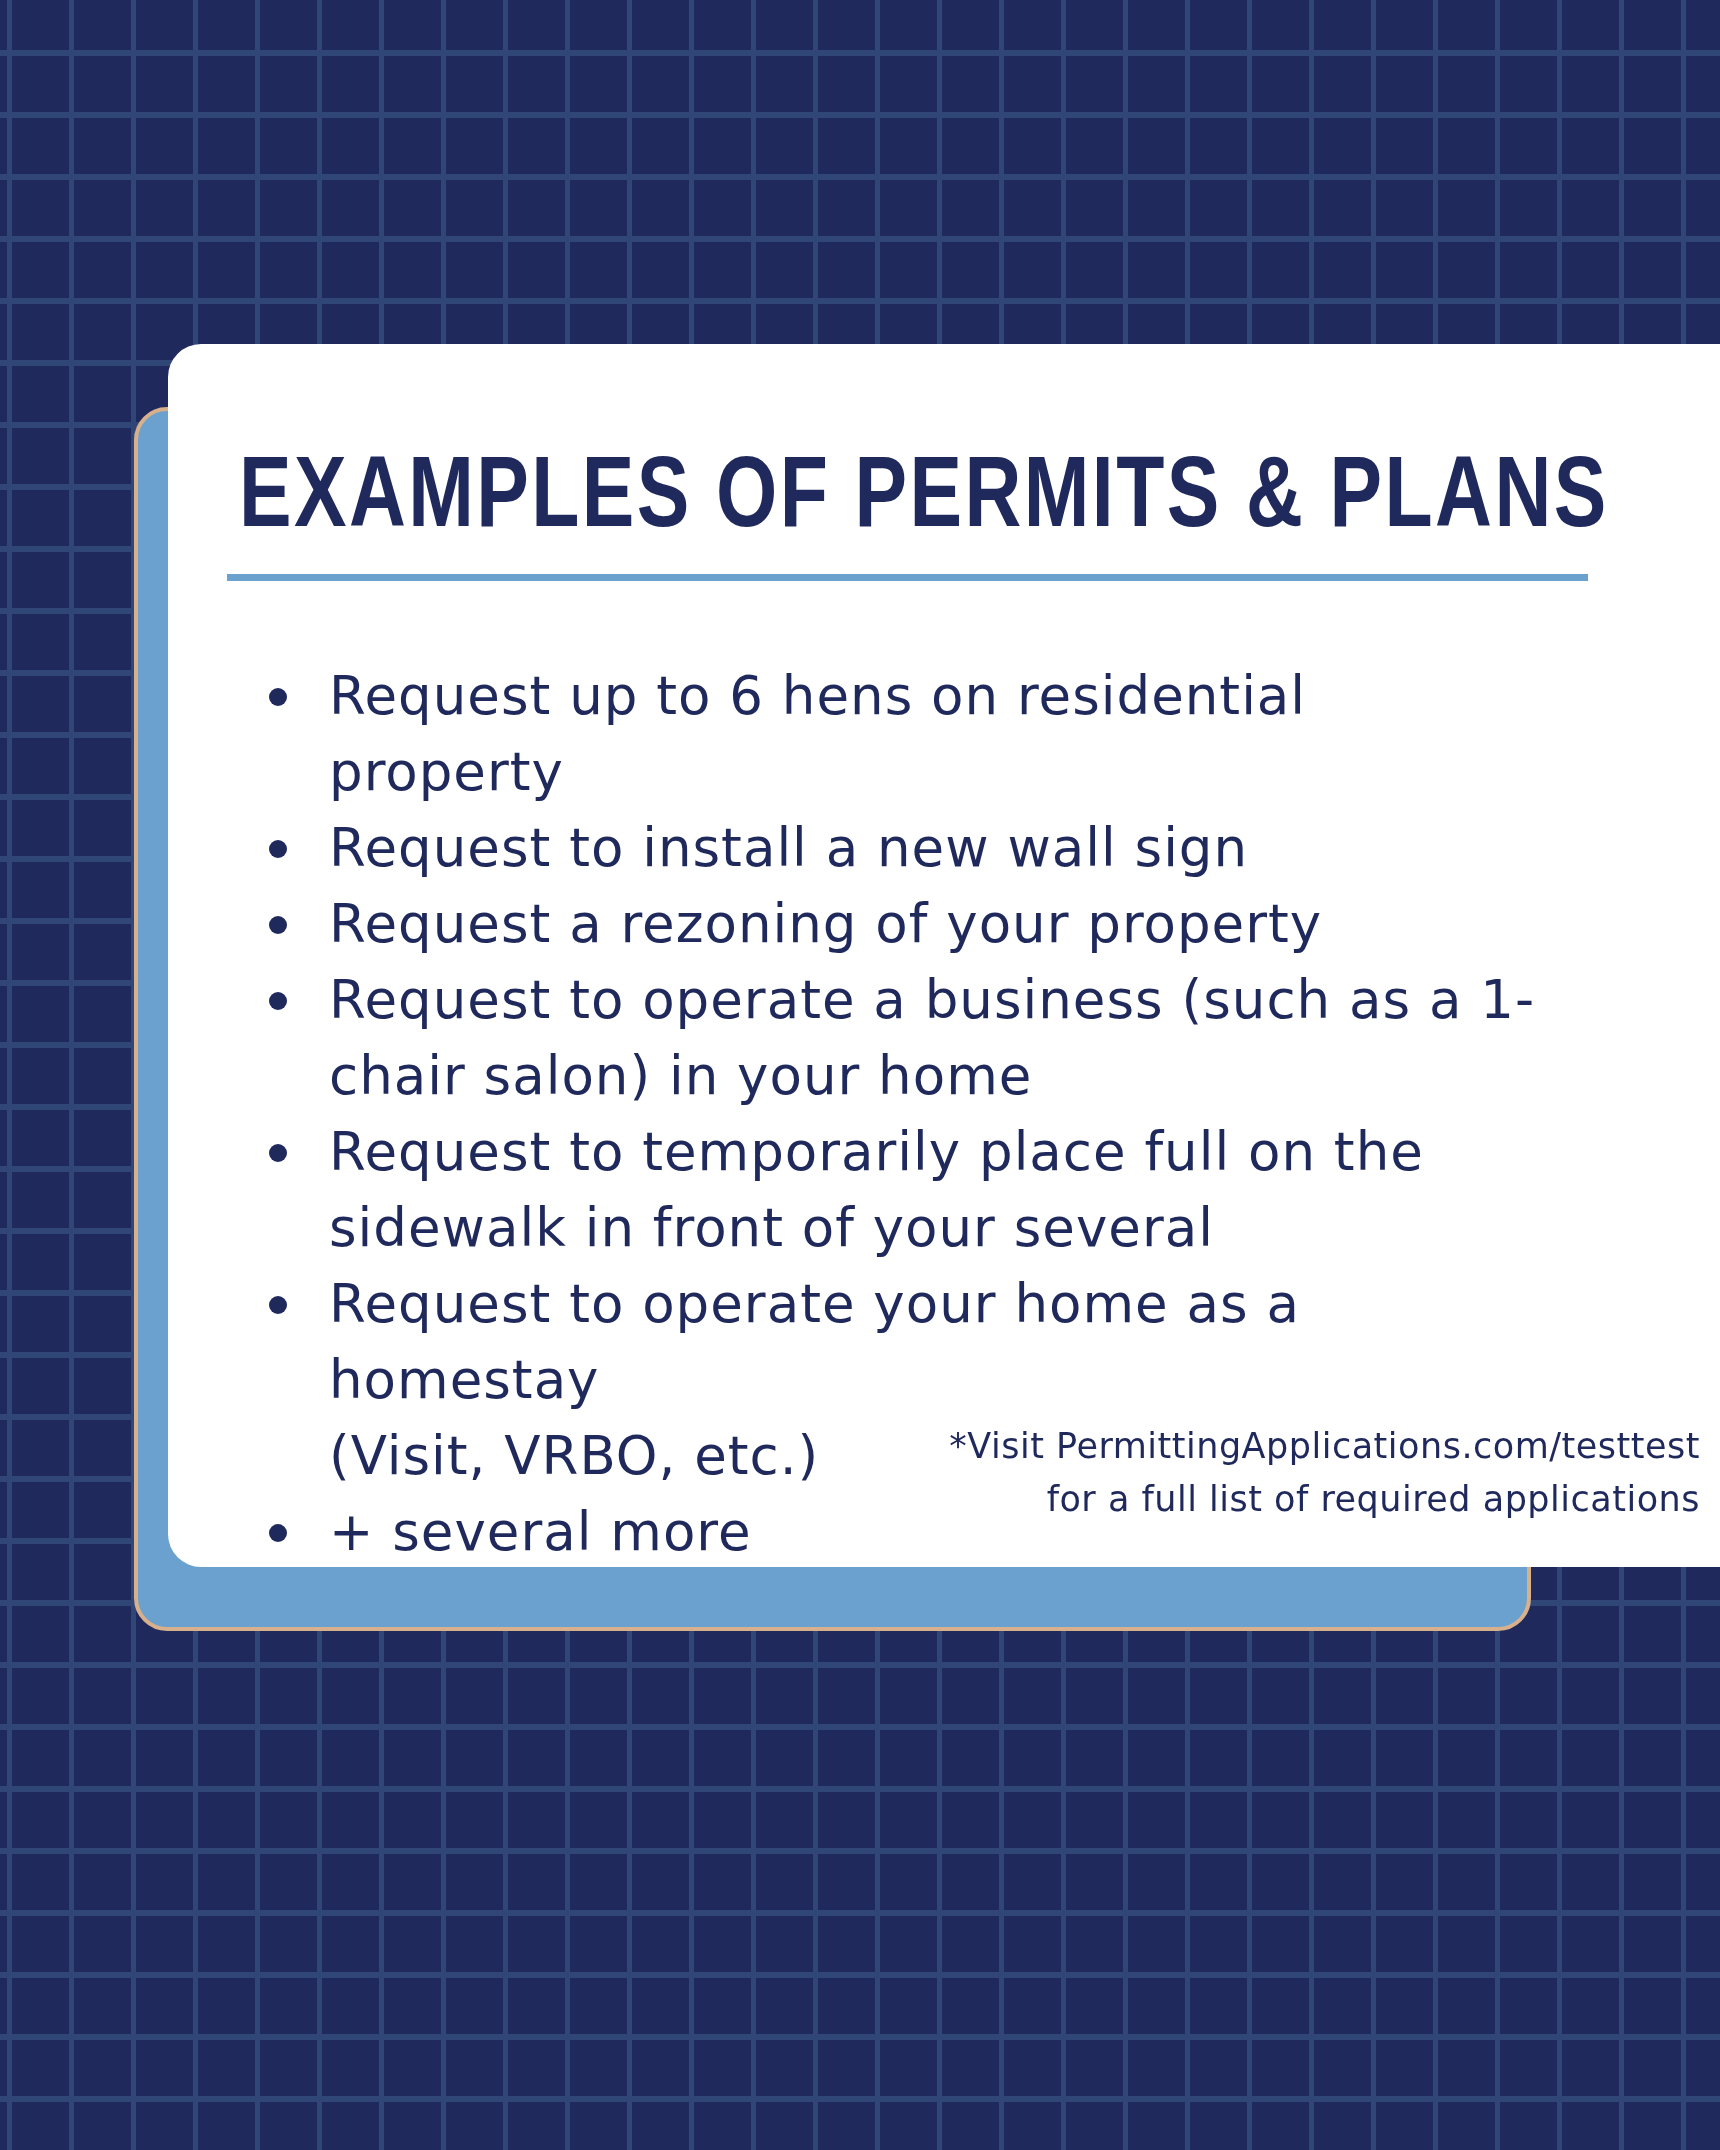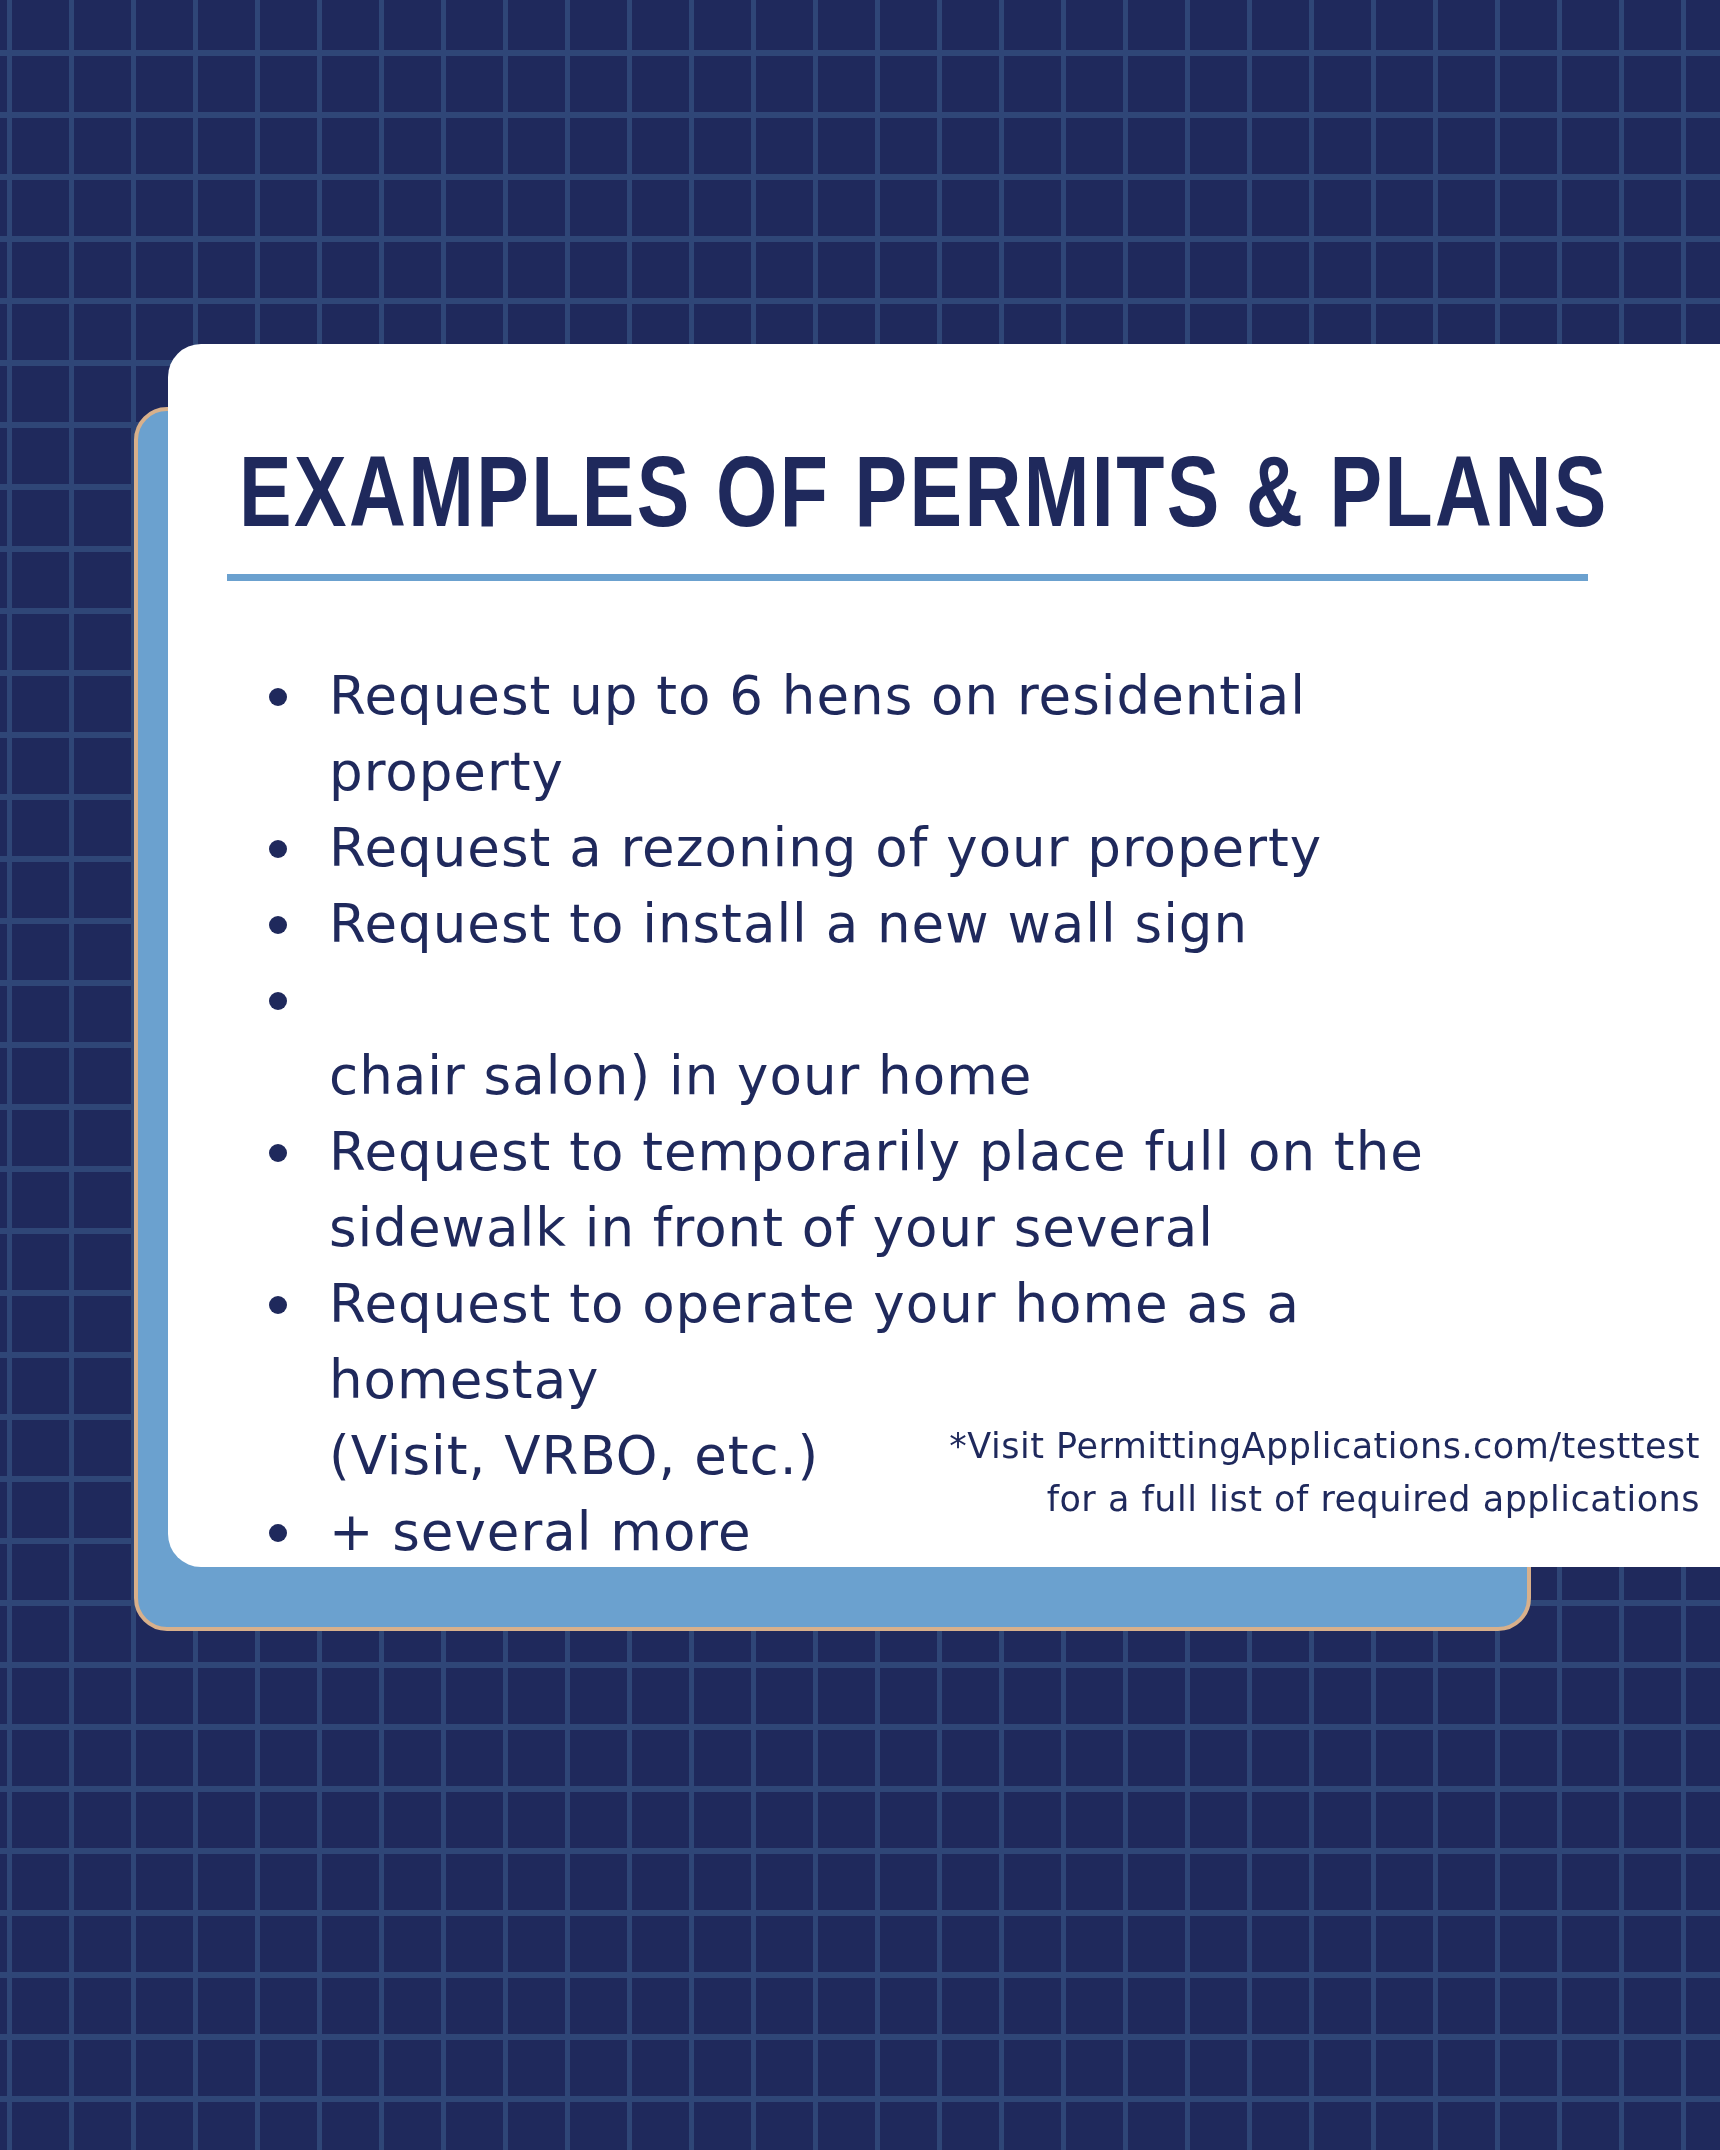--- a/index.html
+++ b/index.html
@@ -58,29 +58,29 @@
   <div class="title">EXAMPLES OF PERMITS &amp; PLANS</div>
   <div class="divider"></div>
 
   <ul class="list">
     <li>
       <span class="bullet"></span>
       <span>Request up to 6 hens on residential property</span>
     </li>
     <li>
       <span class="bullet"></span>
+      <span>Request to install a new wall sign</span>
+    </li>
+    <li>
+      <span class="bullet"></span>
       <span>Request a rezoning of your property</span>
     </li>
     <li>
       <span class="bullet"></span>
-      <span>Request to install a new wall sign</span>
-    </li>
-    <li>
-      <span class="bullet"></span>
-      <br>
+      <span>Request to operate a business (such as a 1-</span><br>
       <span>chair salon) in your home</span>
     </li>
     <li>
       <span class="bullet"></span>
       <span>Request to temporarily place full on the</span><br>
       <span>sidewalk in front of your several</span>
     </li>
     <li>
       <span class="bullet"></span>
       <span>Request to operate your home as a homestay</span><br>

